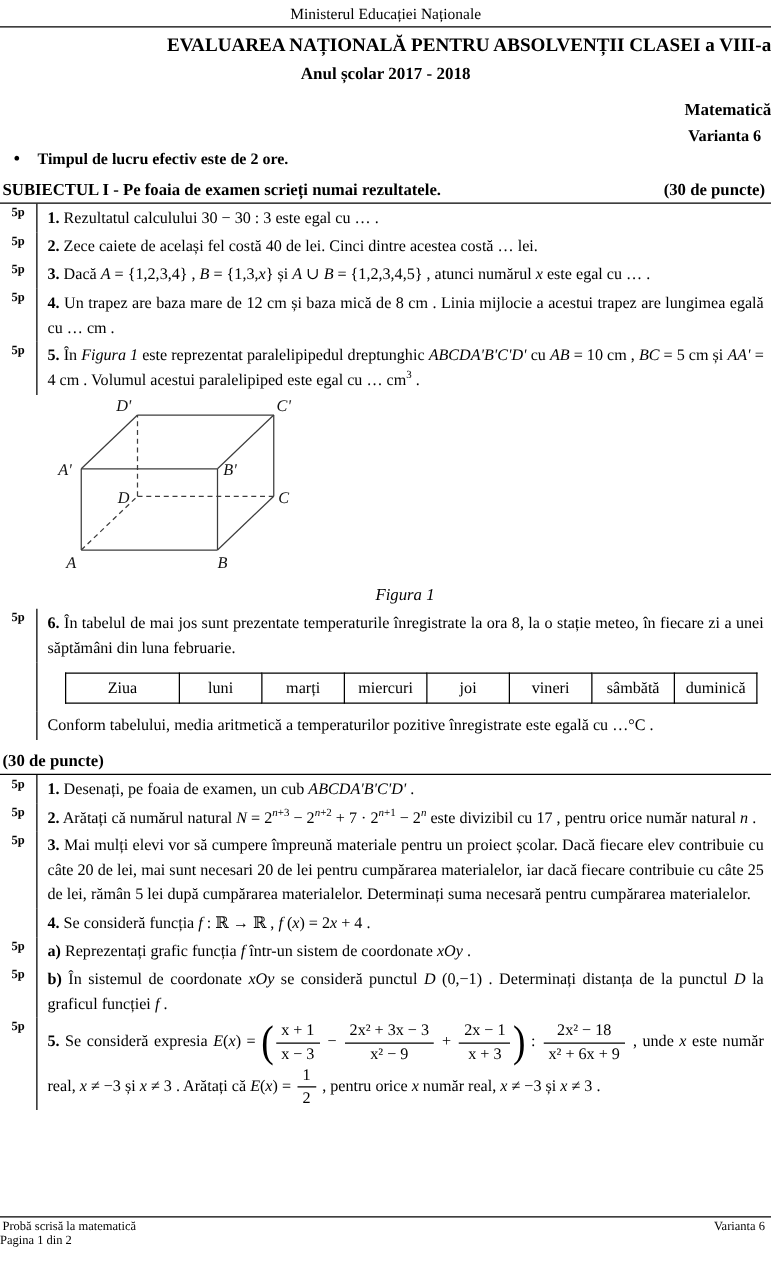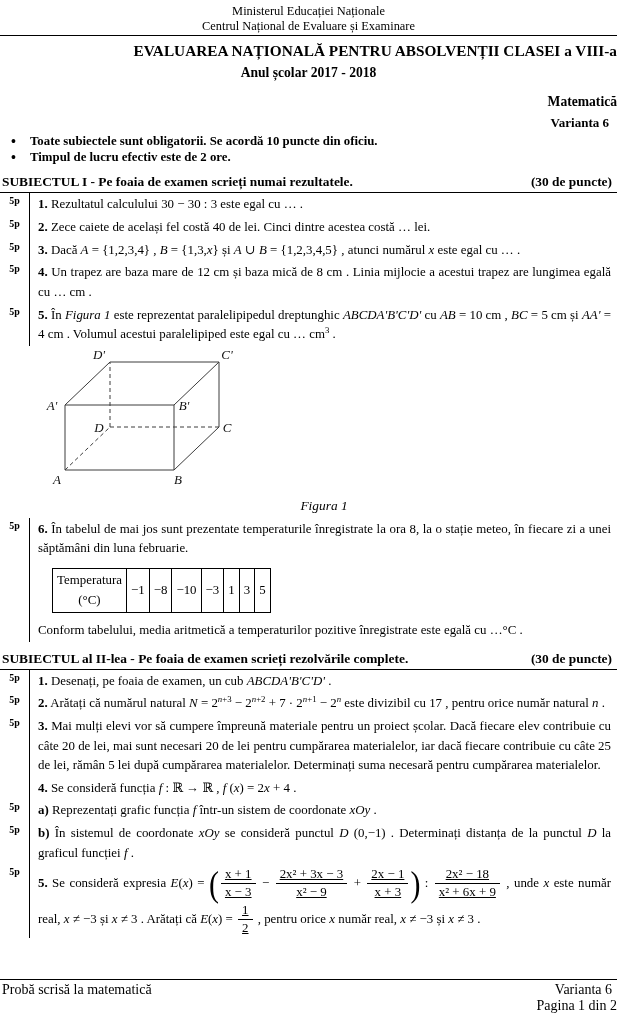--- a/index.html
+++ b/index.html
@@ -19,54 +19,52 @@
   .sec-head { display:flex; justify-content:space-between; font-weight:bold; font-size:13.4px; margin-top:9px; padding:0 5px 2px 2px;gap:43px; }
   .qtable { border-top:1.6px solid #000; }
   .qrow { display:flex; align-items:stretch; }
   .qrow .pts { flex:0 0 29px; text-align:center; font-weight:bold; border-right:1.3px solid #000; padding-top:2px; font-size:10px; }
   .qrow.noline .pts { border-right:none; }
   .qrow .qcontent { flex:1; padding:2px 6px 1px 8px; text-align:justify; line-height:1.52; }
   .qrow .qcontent.nojust { text-align:left; }
   .i { font-style:italic; }
   .b { font-weight:bold; }
   .sup { font-size:0.68em; vertical-align:super; line-height:0; }
-  .frac { display:inline-block; vertical-align:middle; text-align:center; margin:1px 2px; line-height:1.18;text-decoration:underline; }
+  .frac { display:inline-block; vertical-align:middle; text-align:center; margin:1px 2px; line-height:1.18; }
   .frac .num { display:block; border-bottom:1.1px solid #000; padding:0 4px 1px; }
   .frac .den { display:block; padding:1px 4px 0; }
   .bigp { display:inline-block; font-size:30px; line-height:0.8; vertical-align:middle; transform:scaleY(1.18); font-weight:400; }
   .fig-wrap { text-align:center; padding:6px 0 2px 0; }
   .fig-svg text { font-family:"Liberation Serif","DejaVu Serif",serif; font-style:italic; font-size:13px; fill:#111; }
   .fig-caption { text-align:center; font-style:italic; font-size:13.4px; margin-top:2px; }
   .temp-table { border-collapse:collapse; margin:6px 0 5px 14px; font-size:12.9px; }
   .temp-table td { border:1.3px solid #000; text-align:center; padding:2px 4px; }
   .temp-table .day { width:57px; }
   .temp-table .zcol { width:82px; }
   .temp-table .vrow td { height:38px; }
   .footer-spacer { flex:1; }
-  .doc-footer { border-top:1.5px solid #000; font-size:14px; }
+  .doc-footer { border-top:1.5px solid #000; font-size:10px; }
   .footer-row { display:flex; justify-content:space-between; padding:2px 5px 0 2px; }
-  .footer-page { text-align:right; padding-bottom:0; }
+  .footer-page { text-align:left; padding-bottom:16px; }
 </style>
 </head>
 <body>
 
 <div class="page">
 
   <div class="doc-header">
     <div>Ministerul Educației Naționale</div>
-    <div>Centrul Național de Evaluare și Examinare</div>
   </div>
 
   <div class="title-main">EVALUAREA NAȚIONALĂ PENTRU ABSOLVENȚII CLASEI a VIII-a</div>
   <div class="title-year">Anul școlar 2017 - 2018</div>
   <div class="title-subject">Matematică</div>
   <div class="variant-line">Varianta 6</div>
 
   <ul class="notes">
-    <li>Toate subiectele sunt obligatorii. Se acordă 10 puncte din oficiu.</li>
     <li>Timpul de lucru efectiv este de 2 ore.</li>
   </ul>
 
   <div class="sec-head">
     <span>SUBIECTUL I - Pe foaia de examen scrieți numai rezultatele.</span>
     <span>(30 de puncte)</span>
   </div>
 
   <div class="qtable">
     <div class="qrow">
@@ -126,46 +124,42 @@
     <div class="qrow">
       <div class="pts">5p</div>
       <div class="qcontent"><span class="b">6.</span><span> În tabelul de mai jos sunt prezentate temperaturile înregistrate la ora 8, la o stație meteo, în fiecare zi a unei săptămâni din luna februarie.</span></div>
     </div>
 
     <div class="qrow">
       <div class="pts"></div>
       <div class="qcontent nojust">
         <table class="temp-table">
           <tbody>
-          <tr class="vrow">
-            <td>
-              <div>Temperatura</div>
-              <div>(°C)</div>
-            </td>
-            <td>−1</td>
-            <td>−8</td>
-            <td>−10</td>
-            <td>−3</td>
-            <td>1</td>
-            <td>3</td>
-            <td>5</td>
+              <tr>
+            <td class="zcol">Ziua</td>
+            <td class="day">luni</td>
+            <td class="day">marți</td>
+            <td class="day">miercuri</td>
+            <td class="day">joi</td>
+            <td class="day">vineri</td>
+            <td class="day">sâmbătă</td>
+            <td class="day">duminică</td>
           </tr>
         </tbody>
           </table>
       </div>
     </div>
 
     <div class="qrow">
       <div class="pts"></div>
       <div class="qcontent nojust"><span>Conform tabelului, media aritmetică a temperaturilor pozitive înregistrate este egală cu …°C .</span></div>
     </div>
   </div>
 
   <div class="sec-head">
-    <span>SUBIECTUL al II-lea - Pe foaia de examen scrieți rezolvările complete.</span>
     <span>(30 de puncte)</span>
   </div>
 
   <div class="qtable">
     <div class="qrow">
       <div class="pts">5p</div>
       <div class="qcontent nojust"><span class="b">1.</span><span> Desenați, pe foaia de examen, un cub </span><span class="i">ABCDA'B'C'D'</span><span> .</span></div>
     </div>
     <div class="qrow">
       <div class="pts">5p</div>

